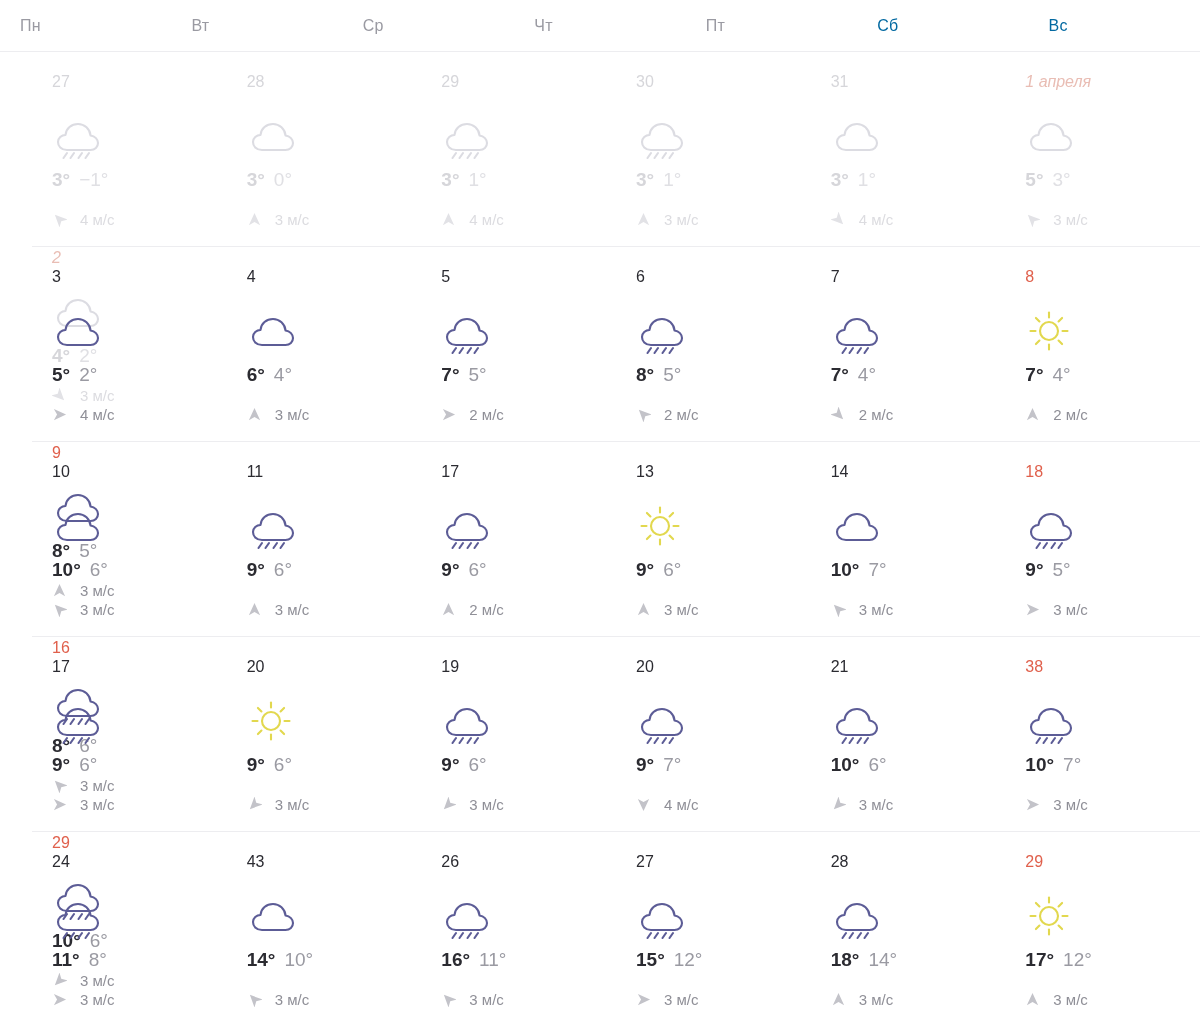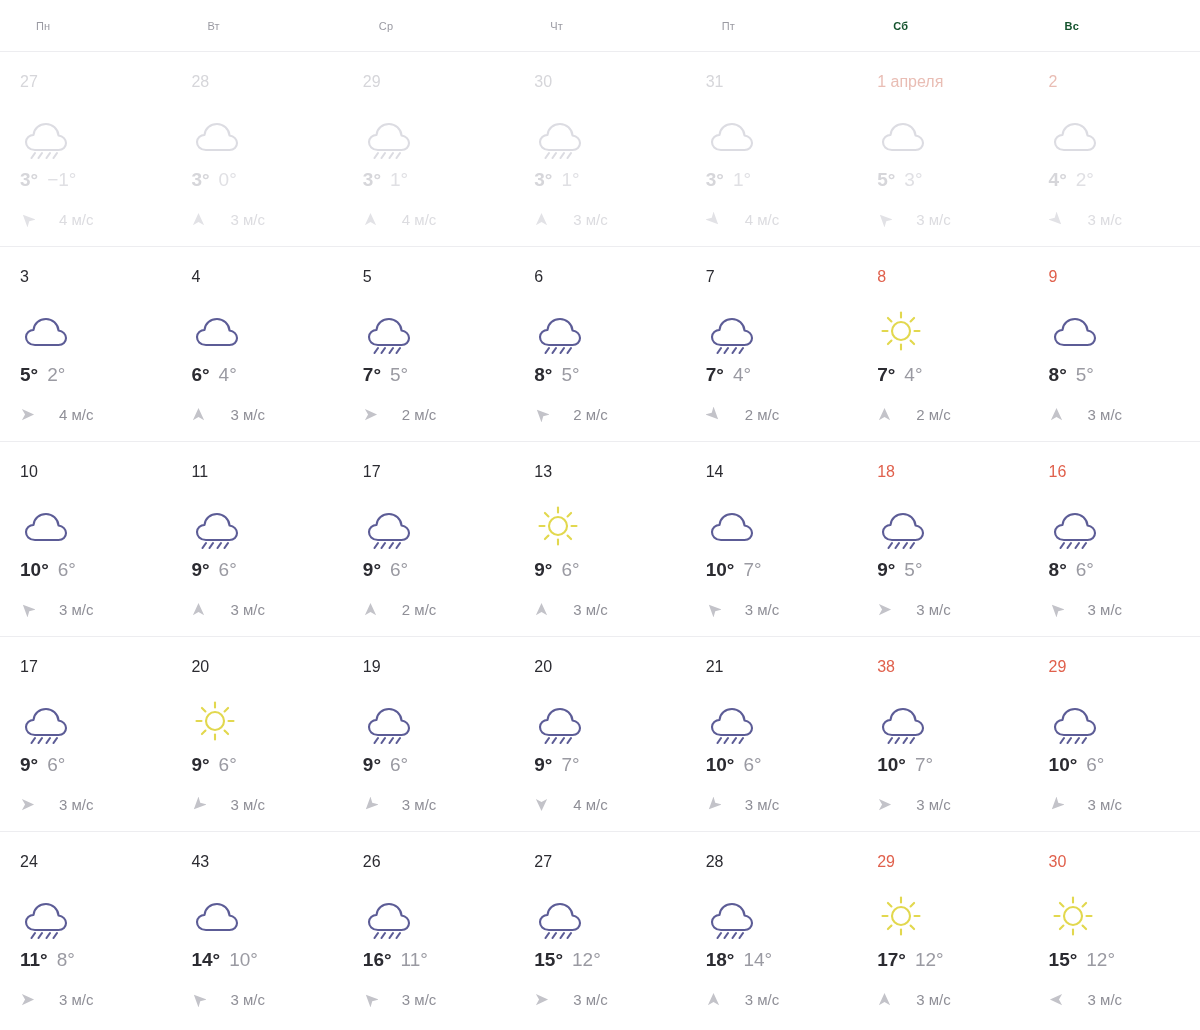--- a/index.html
+++ b/index.html
@@ -24,58 +24,58 @@
   
   .weekday-header {
     display: grid;
     grid-template-columns: repeat(7, 1fr);
     height: 52px;
     align-items: center;
     border-bottom: 1px solid #ededf0;
     box-sizing: border-box;
   }
   .weekday {
-    font-size: 11px;
+    font-size: 16px;
     color: #9a9aa2;
-    padding-left: 36px;
+    padding-left: 20px;
     letter-spacing: .2px;
   }
   .weekday.weekend {
-    color: #14532d;
-    font-weight: bold;
+    color: #0369a1;
   }
 
   
   .week {
     display: grid;
-    grid-template-columns: repeat(7, 1fr);
+    grid-template-columns: repeat(6, 1fr);
     height: 195px;
     border-bottom: 1px solid #ededf0;
     box-sizing: border-box;
+    margin-left: 32px;
   }
   .week:last-child { border-bottom: none; }
 
   .day-cell {
     padding: 22px 0 0 20px;
     box-sizing: border-box;
     position: relative;
   }
 
   .day-number {
     font-size: 16px;
     color: #2b2b31;
     line-height: 1;
     margin-bottom: 22px;
     white-space: nowrap;
   }
   .day-cell.weekend .day-number { color: #e0604c; }
 
   
   .week.faded .day-number { color: #d6d6da; }
-  .week.faded .day-cell.weekend .day-number { color: #e9bdb4; }
+  .week.faded .day-cell.weekend .day-number { color: #e9bdb4; font-style: italic; }
   .week.faded .temp-hi { color: #d6d6da !important; }
   .week.faded .temp-lo { color: #e0e0e4 !important; }
   .week.faded .wind-speed { color: #dcdce0 !important; }
   .week.faded .wind-arrow svg { fill: #e2e2e6 !important; }
   .week.faded .wx-icon svg .stroke-cloud { stroke: #dcdce2 !important; }
   .week.faded .wx-icon svg .stroke-rain  { stroke: #dcdce2 !important; }
 
   
   .wx-icon {
     height: 48px;
@@ -100,21 +100,21 @@
   }
   .temp-lo {
     color: #9a9aa2;
     margin-left: 9px;
   }
 
   
   .wind {
     display: flex;
     align-items: center;
-    gap: 24px;
+    gap: 13px;
     white-space: nowrap;
   }
   .wind-arrow {
     width: 15px;
     height: 15px;
     display: inline-flex;
     align-items: center;
     justify-content: center;
     flex: none;
   }

